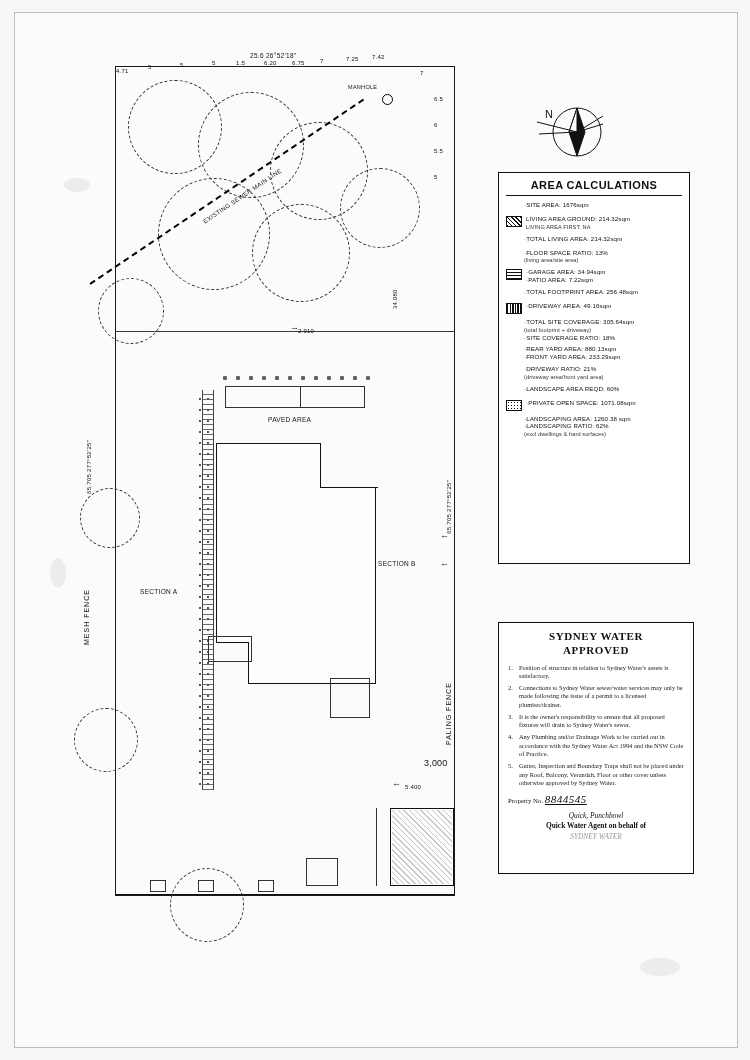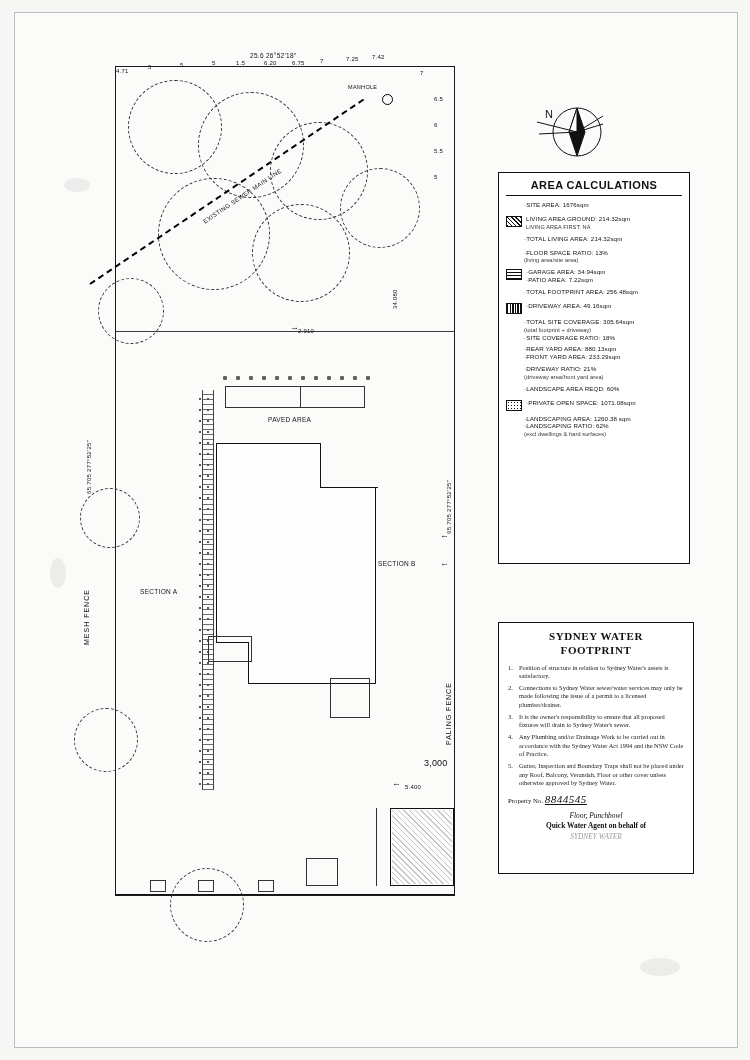--- a/index.html
+++ b/index.html
@@ -541,21 +541,21 @@
         <span>·LANDSCAPING AREA: 1260.38 sqm</span><br>
         <span>·LANDSCAPING RATIO: 62%</span><br>
         <span class="calc-sub">(excl dwellings &amp; hard surfaces)</span>
       </span>
     </div>
   </div>
 
   <div class="stamp">
     <div class="stamp-title">
       <div>SYDNEY WATER</div>
-      <div>FOOTPRINT</div>
+      <div>APPROVED</div>
     </div>
 
     <div class="stamp-item">
       <span class="stamp-num">1.</span>
       <span>Position of structure in relation to Sydney Water's assets is satisfactory.</span>
     </div>
     <div class="stamp-item">
       <span class="stamp-num">2.</span>
       <span>Connections to Sydney Water sewer/water services may only be made following the issue of a permit to a licensed plumber/drainer.</span>
     </div>
@@ -571,18 +571,18 @@
       <span class="stamp-num">5.</span>
       <span>Gutter, Inspection and Boundary Traps shall not be placed under any Roof, Balcony, Verandah, Floor or other cover unless otherwise approved by Sydney Water.</span>
     </div>
 
     <div class="stamp-prop">
       <span>Property No.</span>
       <span class="handwrite">8844545</span>
     </div>
 
     <div class="stamp-foot">
-      <div>Floor, Punchbowl</div>
+      <div>Quick, Punchbowl</div>
       <div><b>Quick Water Agent on behalf of</b></div>
       <div class="faded">SYDNEY WATER</div>
     </div>
   </div>
 </div>
 
 </body></html>

